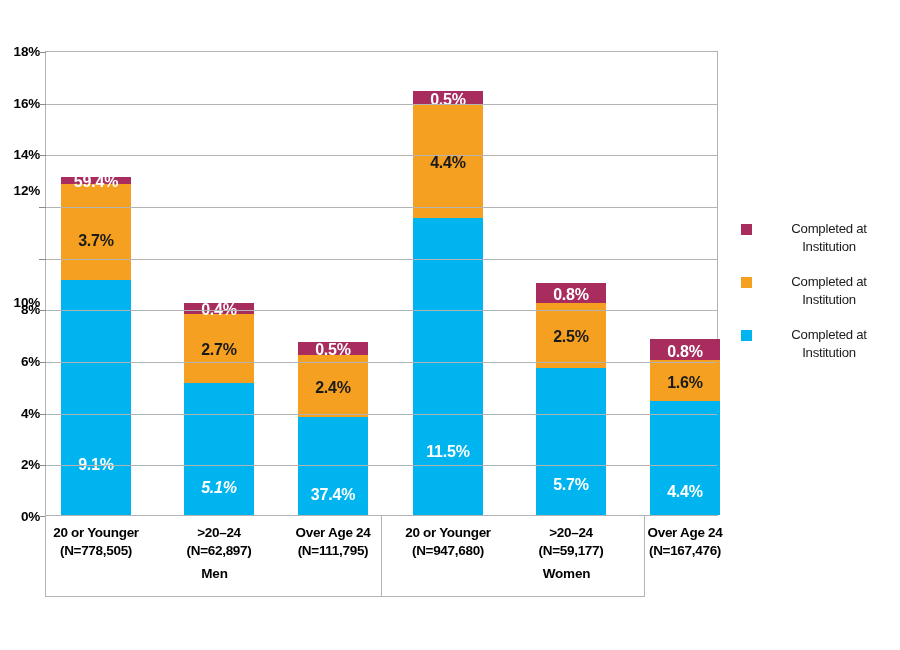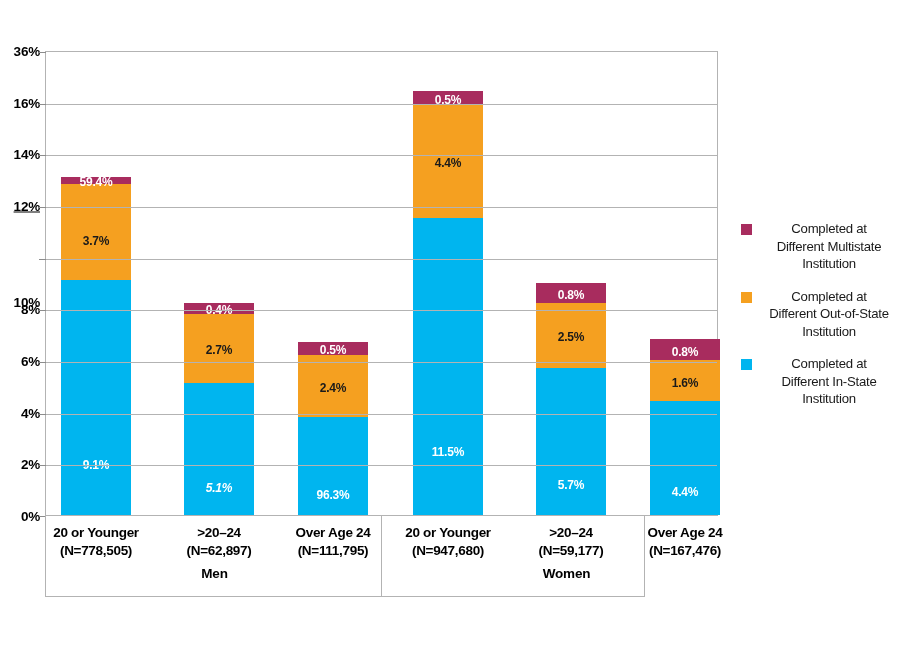--- a/index.html
+++ b/index.html
@@ -89,21 +89,21 @@
     position: absolute;
     left: 0;
     width: 100%;
     box-sizing: border-box;
   }
   .seg-label {
     position: absolute;
     left: 0;
     width: 100%;
     text-align: center;
-    font-size: 12px;
+    font-size: 16px;
     font-weight: bold;
     white-space: nowrap;
     transform: translateY(-50%);
     letter-spacing: -0.2px;
   }
   .label-on-dark { color: #ffffff; }
   .label-on-light { color: #1a1a1a; }
 
   
   .cat-band {
@@ -178,24 +178,24 @@
 
 <div id="chart-root">
 
   <div class="y-axis-labels">
       <div class="y-tick-label" style="top: 516px;">0%</div>
       <div class="y-tick-label" style="top: 464.333px;">2%</div>
       <div class="y-tick-label" style="top: 412.667px;">4%</div>
       <div class="y-tick-label" style="top: 361px;">6%</div>
       <div class="y-tick-label" style="top: 309.333px;">8%</div>
       <div class="y-tick-label" style="top: 257.667px; margin-top: 44px;">10%</div>
-      <div class="y-tick-label" style="top: 206px; text-decoration: underline;">12%</div>
+      <div class="y-tick-label" style="top: 190px;">12%</div>
       <div class="y-tick-label" style="top: 154.333px;">14%</div>
       <div class="y-tick-label" style="top: 102.667px;">16%</div>
-      <div class="y-tick-label" style="top: 51px;">36%</div>
+      <div class="y-tick-label" style="top: 51px;">18%</div>
     </div>
 
   <div class="plot-area">
     <div class="bars-layer">
         <div class="bar-group" style="left: 15px; width: 70px; height: 100%;">
           <div class="bar" style="height: 100%;">
             <div class="seg" style="bottom: 0px; height: 235.083px; background: rgb(0, 181, 239);"></div>
             <div class="seg-label label-on-dark" style="bottom: auto; top: 413.282px;">9.1%</div>
             <div class="seg" style="bottom: 235.083px; height: 95.5833px; background: rgb(245, 160, 32);"></div>
             <div class="seg-label label-on-light" style="bottom: auto; top: 182.125px; margin-top: 7px;">3.7%</div>
@@ -209,21 +209,21 @@
             <div class="seg-label label-on-dark" style="bottom: auto; top: 436.015px; font-style: italic;">5.1%</div>
             <div class="seg" style="bottom: 131.75px; height: 69.75px; background: rgb(245, 160, 32);"></div>
             <div class="seg-label label-on-light" style="bottom: auto; top: 298.375px;">2.7%</div>
             <div class="seg" style="bottom: 201.5px; height: 10.3333px; background: rgb(168, 44, 94);"></div>
             <div class="seg-label label-on-dark" style="bottom: auto; top: 258.333px;">0.4%</div>
           </div>
         </div>
         <div class="bar-group" style="left: 252px; width: 70px; height: 100%;">
           <div class="bar" style="height: 100%;">
             <div class="seg" style="bottom: 0px; height: 98.1667px; background: rgb(0, 181, 239);"></div>
-            <div class="seg-label label-on-dark" style="bottom: auto; top: 443.403px;">96.3%</div>
+            <div class="seg-label label-on-dark" style="bottom: auto; top: 443.403px;">37.4%</div>
             <div class="seg" style="bottom: 98.1667px; height: 62px; background: rgb(245, 160, 32);"></div>
             <div class="seg-label label-on-light" style="bottom: auto; top: 335.833px;">2.4%</div>
             <div class="seg" style="bottom: 160.167px; height: 12.9167px; background: rgb(168, 44, 94);"></div>
             <div class="seg-label label-on-dark" style="bottom: auto; top: 298.375px;">0.5%</div>
           </div>
         </div>
         <div class="bar-group" style="left: 367px; width: 70px; height: 100%;">
           <div class="bar" style="height: 100%;">
             <div class="seg" style="bottom: 0px; height: 297.083px; background: rgb(0, 181, 239);"></div>
             <div class="seg-label label-on-dark" style="bottom: auto; top: 399.642px;">11.5%</div>
@@ -283,30 +283,27 @@
       <div class="cat-label" style="left: 463px; width: 124px;"><span>&gt;20–24</span><span class="cat-n">(N=59,177)</span></div>
       <div class="cat-label" style="left: 577px; width: 124px;"><span>Over Age 24</span><span class="cat-n">(N=167,476)</span></div>
       <div class="group-label" style="left: 98.5px; width: 140px;">Men</div>
       <div class="group-label" style="left: 450.5px; width: 140px;">Women</div>
     </div>
 
   <div class="legend">
       <div class="legend-item">
         <span class="legend-swatch" style="background: rgb(168, 44, 94);"></span>
         <span class="legend-text">Completed at</span>
-        <span class="legend-text">Different Multistate</span>
         <span class="legend-text">Institution</span>
       </div>
       <div class="legend-item">
         <span class="legend-swatch" style="background: rgb(245, 160, 32);"></span>
         <span class="legend-text">Completed at</span>
-        <span class="legend-text">Different Out-of-State</span>
         <span class="legend-text">Institution</span>
       </div>
       <div class="legend-item">
         <span class="legend-swatch" style="background: rgb(0, 181, 239);"></span>
         <span class="legend-text">Completed at</span>
-        <span class="legend-text">Different In-State</span>
         <span class="legend-text">Institution</span>
       </div>
     </div>
 
 </div>
 
 </body></html>

